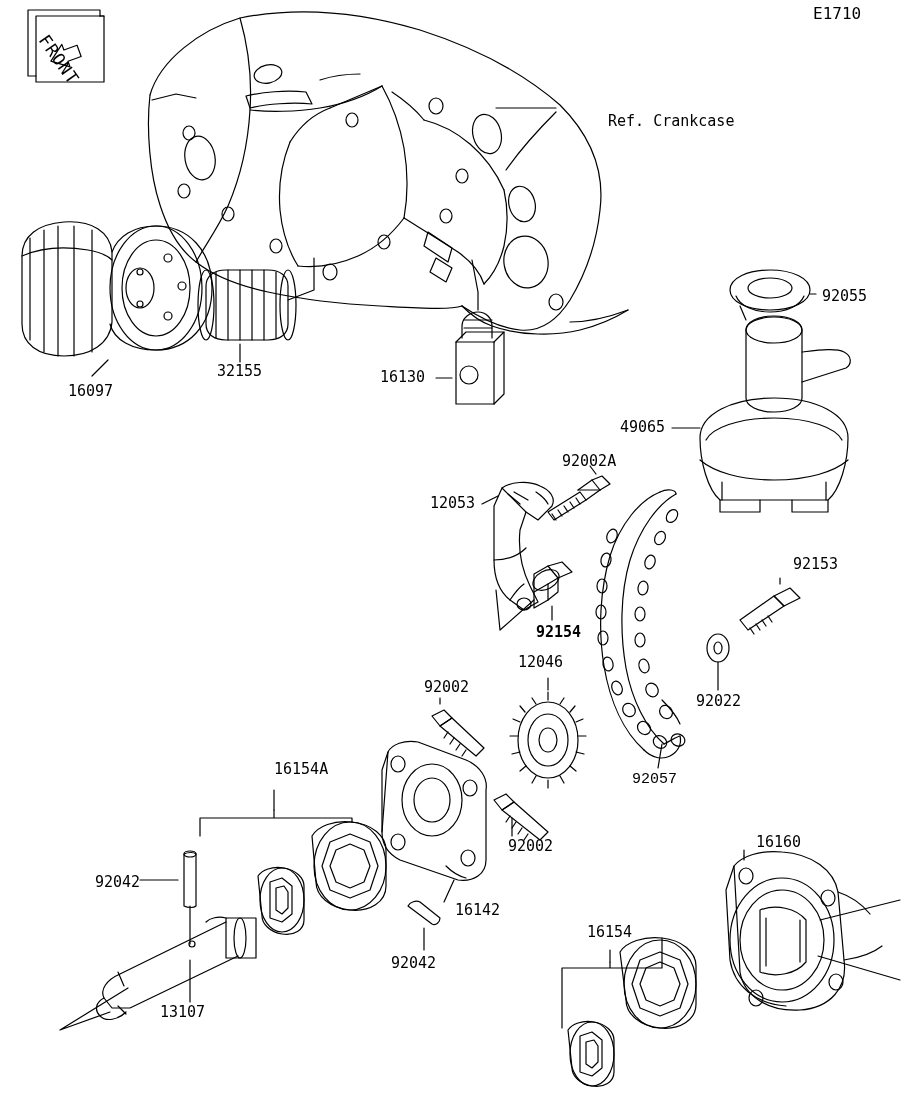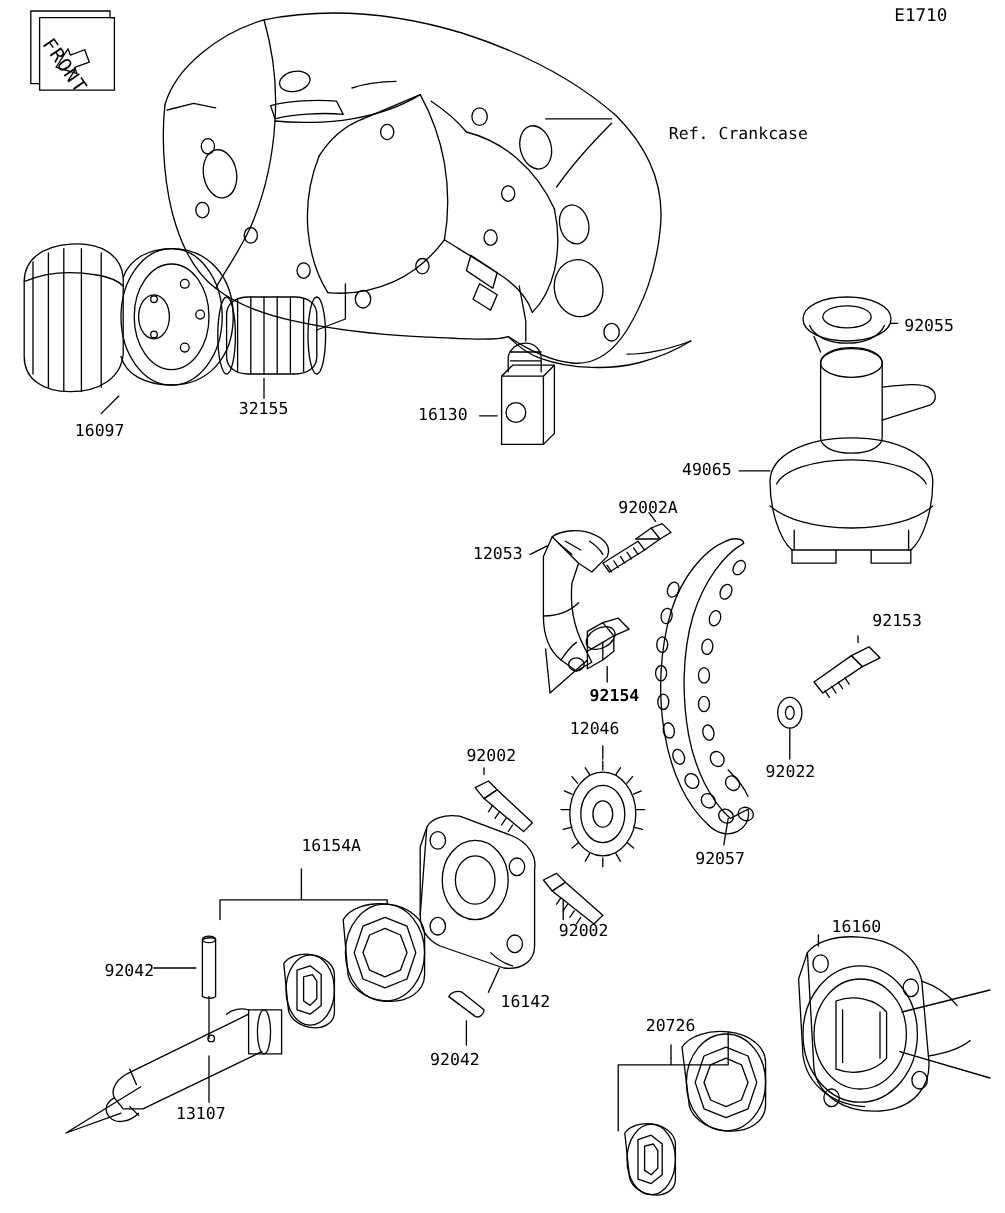--- a/index.html
+++ b/index.html
@@ -363,23 +363,23 @@
   <div class="label" style="left:380px; top:368px;">16130</div>
   <div class="label" style="left:822px; top:287px;">92055</div>
   <div class="label" style="left:620px; top:418px;">49065</div>
   <div class="label" style="left:562px; top:452px;">92002A</div>
   <div class="label" style="left:430px; top:494px;">12053</div>
   <div class="label" style="left:536px; top:623px;font-weight:bold;">92154</div>
   <div class="label" style="left:752px; top:555px;margin-left:41px;">92153</div>
   <div class="label" style="left:696px; top:692px;">92022</div>
   <div class="label" style="left:518px; top:653px;">12046</div>
   <div class="label" style="left:424px; top:678px;">92002</div>
-  <div class="label" style="left:632px; top:771px;">92057</div>
+  <div class="label" style="left:632px; top:771px;font-family:Liberation Mono, monospace;">92057</div>
   <div class="label" style="left:274px; top:760px;">16154A</div>
   <div class="label" style="left:508px; top:837px;">92002</div>
   <div class="label" style="left:95px;  top:873px;">92042</div>
   <div class="label" style="left:455px; top:901px;">16142</div>
   <div class="label" style="left:391px; top:954px;">92042</div>
   <div class="label" style="left:160px; top:1003px;">13107</div>
   <div class="label" style="left:756px; top:833px;">16160</div>
-  <div class="label" style="left:587px; top:923px;">20726</div>
+  <div class="label" style="left:587px; top:923px;">16154</div>
 
 </div>
 
 </body></html>

